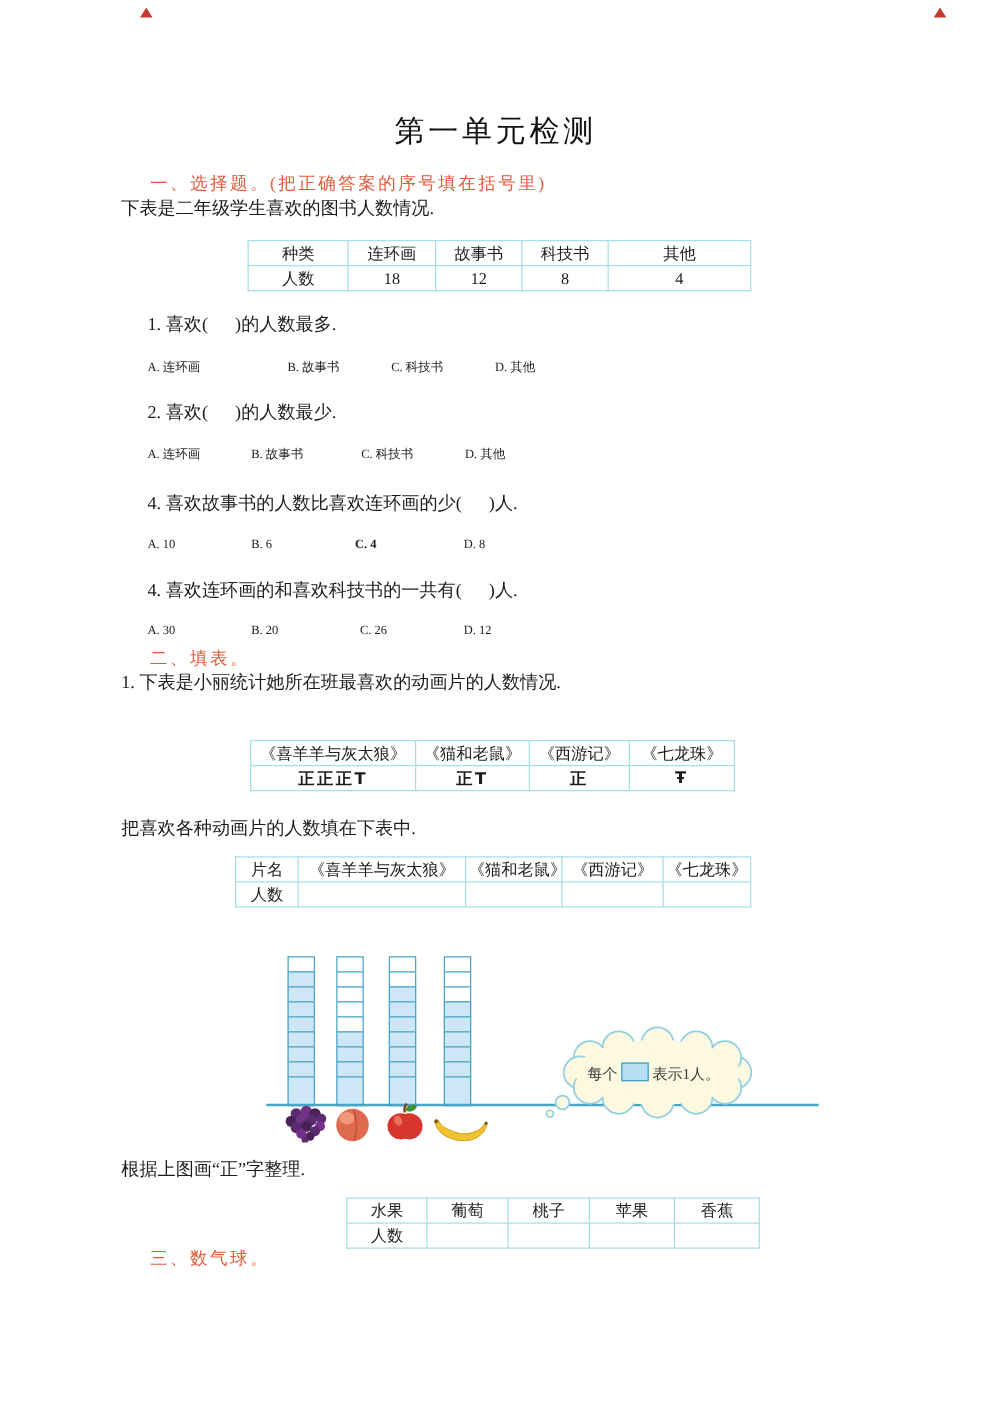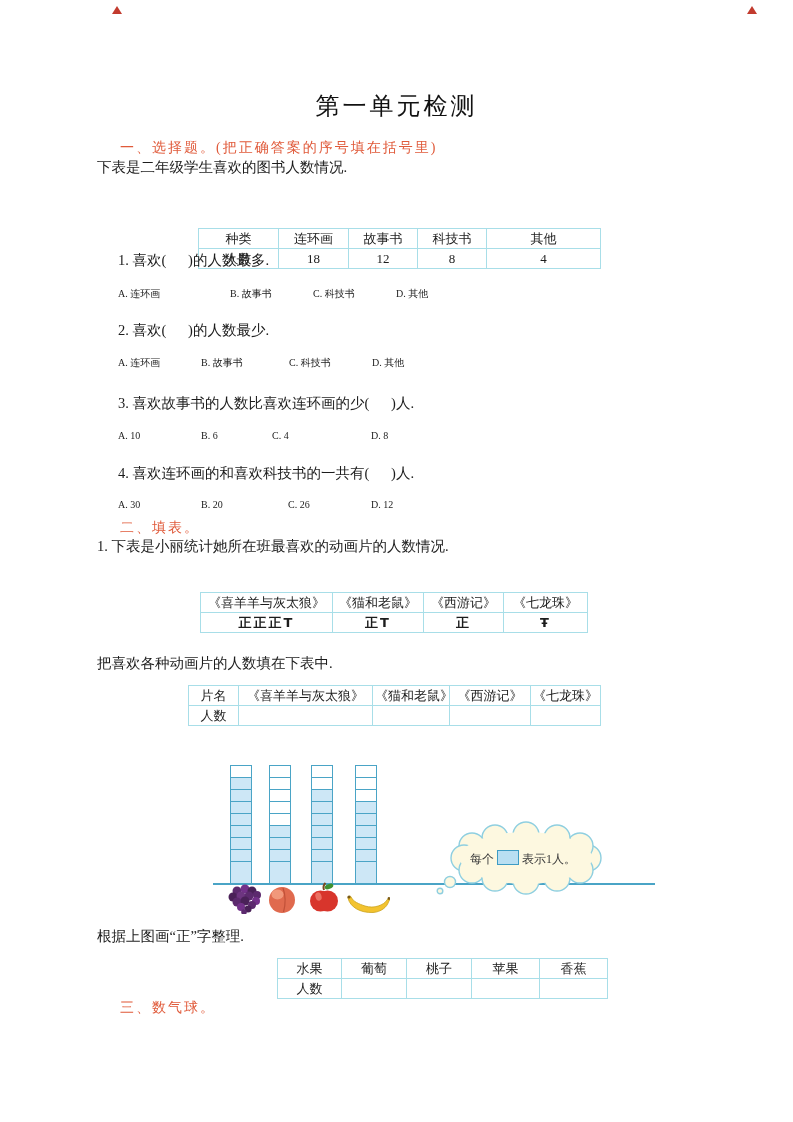--- a/index.html
+++ b/index.html
@@ -49,21 +49,21 @@
 <div class="page">
 
   <div class="corner-mark" style="left:112px;top:6px;"></div>
   <div class="corner-mark" style="left:747px;top:6px;"></div>
 
   <div class="t title" style="top:92px;">第一单元检测</div>
 
   <div class="t sec" style="left:120px;top:140px;">一、选择题。(把正确答案的序号填在括号里)</div>
   <div class="t body14" style="left:97px;top:159px;">下表是二年级学生喜欢的图书人数情况.</div>
 
-  <table class="wk" style="left:198px;top:192px;width:402px;margin-top:36px;">
+  <table class="wk" style="left:198px;top:192px;width:402px;">
     <colgroup>
         <col style="width:80px">
         <col style="width:70px">
         <col style="width:69px">
         <col style="width:69px">
         <col style="width:114px">
       </colgroup>
     <tbody>
         <tr>
       <td>种类</td>
@@ -91,25 +91,25 @@
   </div>
 
   <div class="t body14" style="left:118px;top:322px;">2. 喜欢(      )的人数最少.</div>
   <div class="optrow" style="top:356px;">
     <span style="left:118px;">A. 连环画</span>
     <span style="left:201px;">B. 故事书</span>
     <span style="left:289px;">C. 科技书</span>
     <span style="left:372px;">D. 其他</span>
   </div>
 
-  <div class="t body14" style="left:118px;top:395px;">3. 喜欢故事书的人数比喜欢连环画的少(      )人.</div>
+  <div class="t body14" style="left:118px;top:395px;">4. 喜欢故事书的人数比喜欢连环画的少(      )人.</div>
   <div class="optrow" style="top:430px;">
     <span style="left:118px;">A. 10</span>
     <span style="left:201px;">B. 6</span>
-    <span style="left:272px;">C. 4</span>
+    <span style="left:284px;font-weight:bold;">C. 4</span>
     <span style="left:371px;">D. 8</span>
   </div>
 
   <div class="t body14" style="left:118px;top:465px;">4. 喜欢连环画的和喜欢科技书的一共有(      )人.</div>
   <div class="optrow" style="top:499px;">
     <span style="left:118px;">A. 30</span>
     <span style="left:201px;">B. 20</span>
     <span style="left:288px;">C. 26</span>
     <span style="left:371px;">D. 12</span>
   </div>

